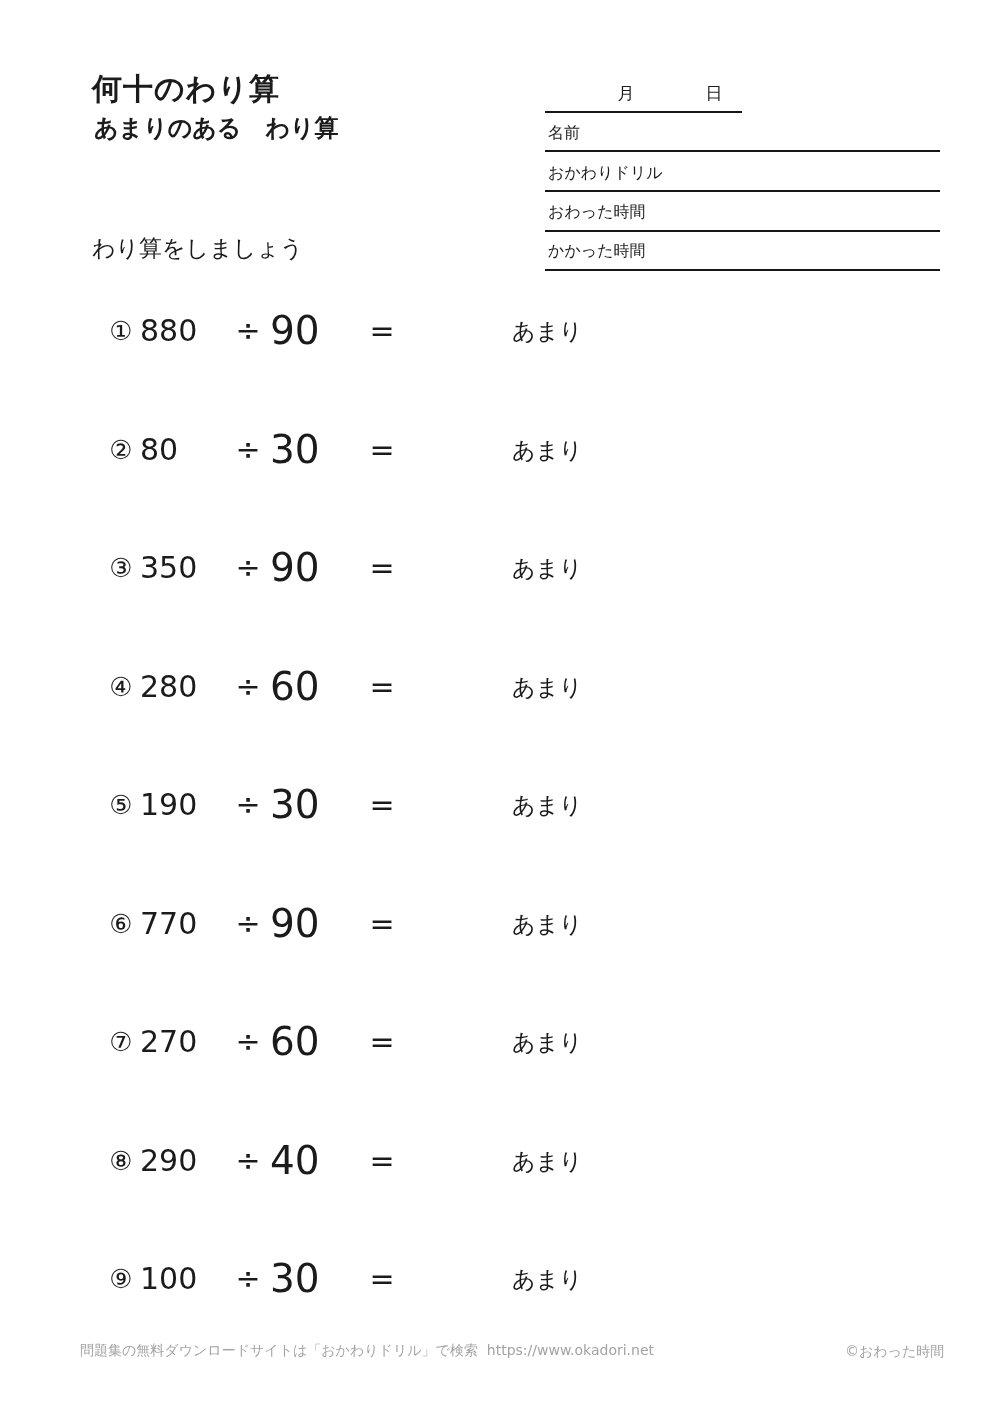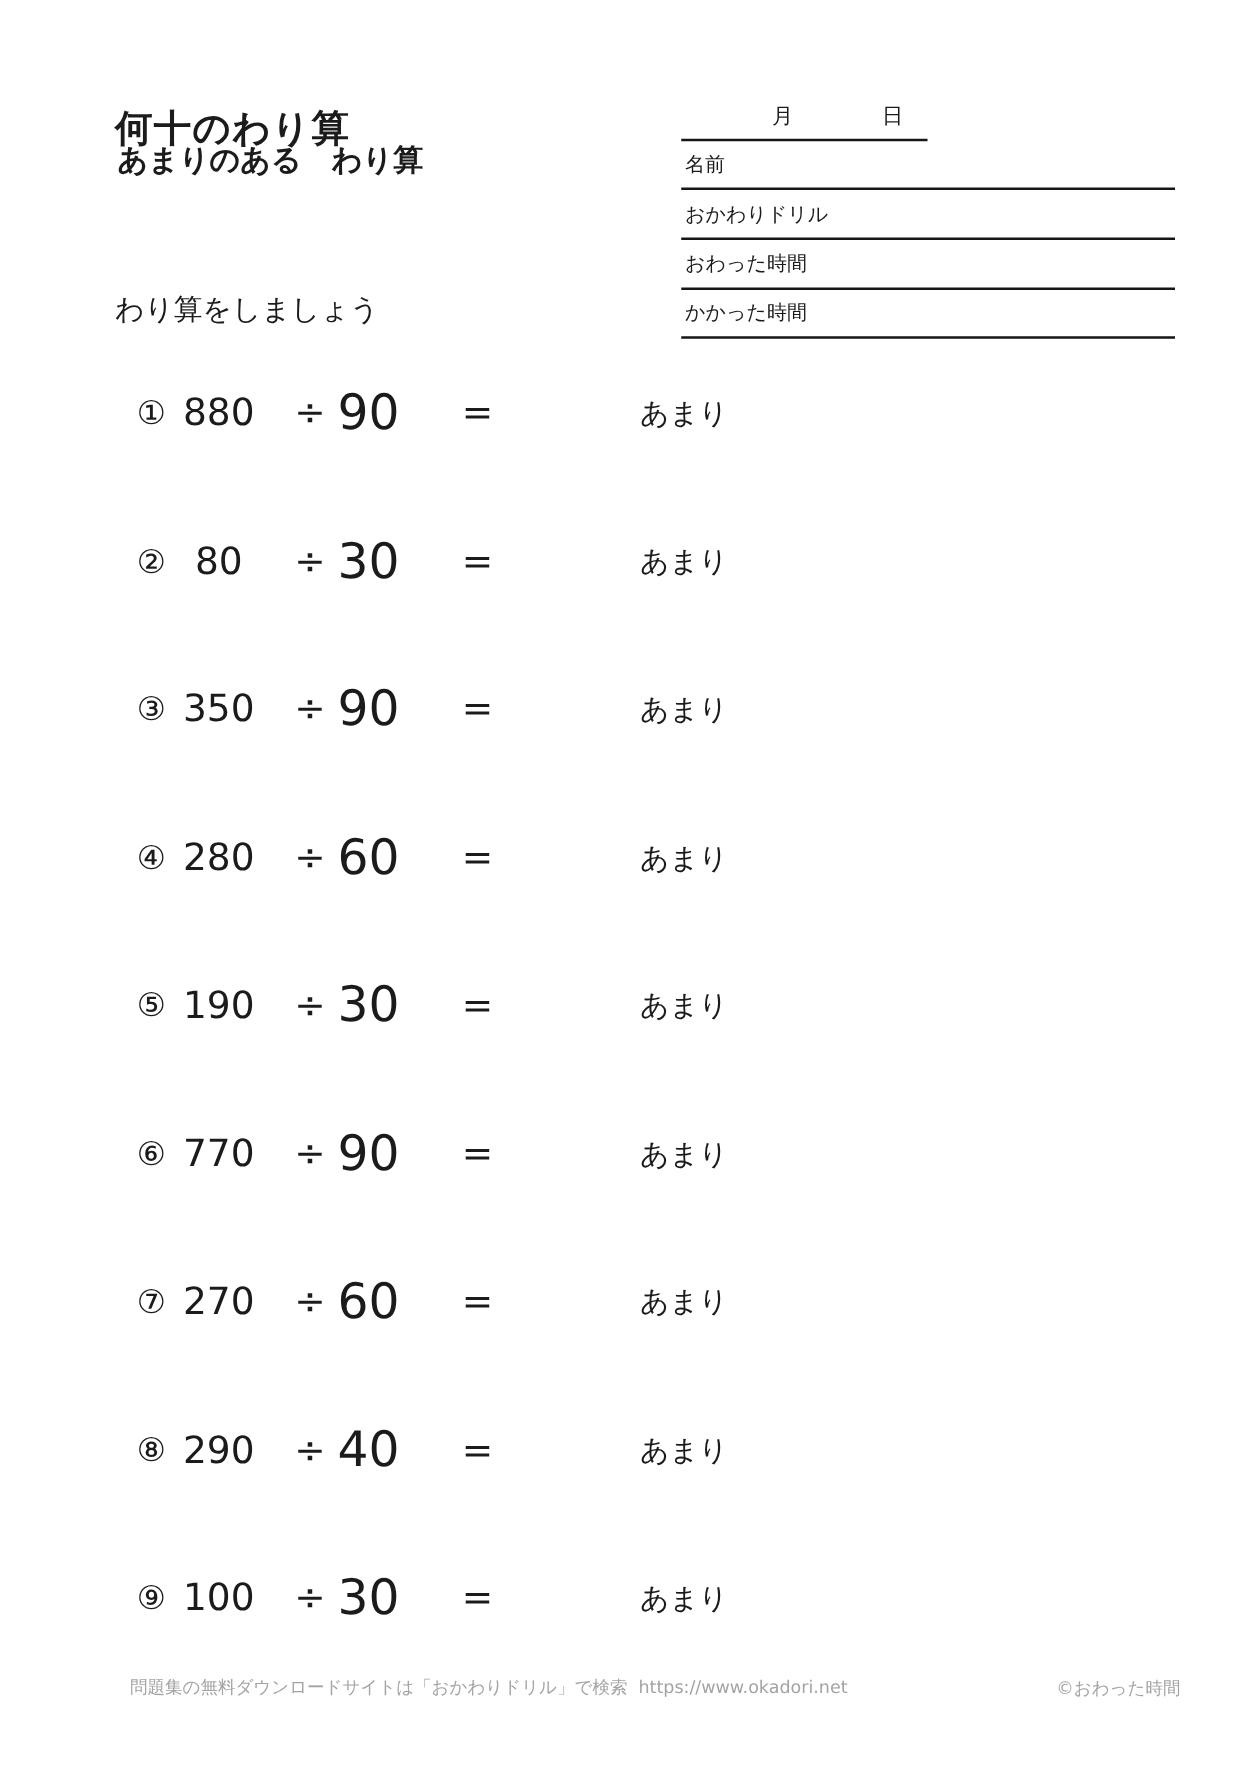--- a/index.html
+++ b/index.html
@@ -4,42 +4,42 @@
 <style>
   html,body{margin:0;padding:0;}
   body{
     width:1000px;height:1415px;background:#ffffff;position:relative;
     font-family:"DejaVu Sans","Liberation Sans",sans-serif;
     color:#1b1b1b;overflow:hidden;
   }
   .abs{position:absolute;}
 
   
-  .title{left:92px;top:70px;font-size:30px;font-weight:bold;line-height:38px;letter-spacing:1px;margin-top:15px;}
+  .title{left:92px;top:70px;font-size:30px;font-weight:bold;line-height:38px;letter-spacing:1px;}
   .subtitle{left:94px;top:112px;font-size:24px;font-weight:bold;line-height:32px;}
   .instruction{left:92px;top:232px;font-size:23px;line-height:32px;}
 
   
-  .form-label{font-size:16px;line-height:22px;color:#1b1b1b;font-family:Liberation Serif, serif;}
+  .form-label{font-size:16px;line-height:22px;color:#1b1b1b;}
   .md-label{font-size:17px;line-height:22px;}
   .h-line{height:2px;background:#161616;}
 
   
   .problem-row{position:absolute;left:100px;width:620px;height:40px;}
   .problem-row span{position:absolute;top:0;height:40px;line-height:40px;display:block;}
   .p-num{left:4px;width:34px;text-align:center;font-size:26px;}
-  .p-dividend{left:40px;width:70px;text-align:center;font-size:30px;}
+  .p-dividend{left:40px;width:70px;text-align:left;font-size:30px;}
   .p-op{left:128px;width:40px;text-align:center;font-size:30px;}
   .p-divisor{left:170px;width:60px;font-size:39px;}
   .p-eq{left:262px;width:40px;text-align:center;font-size:30px;}
   .p-answer{left:302px;width:100px;}
   .p-amari{left:412px;width:90px;font-size:23px;}
 
   
-  .footer-left{left:104px;top:1340px;font-size:14px;line-height:20px;color:#a3a3a3;white-space:pre;}
+  .footer-left{left:80px;top:1340px;font-size:14px;line-height:20px;color:#a3a3a3;white-space:pre;}
   .footer-right{left:845px;top:1341px;font-size:14px;line-height:20px;color:#a3a3a3;}
 </style>
 </head>
 <body>
 
 <div class="abs title">何十のわり算</div>
 <div class="abs subtitle">あまりのある　わり算</div>
 <div class="abs instruction">わり算をしましょう</div>
 
 <div>

